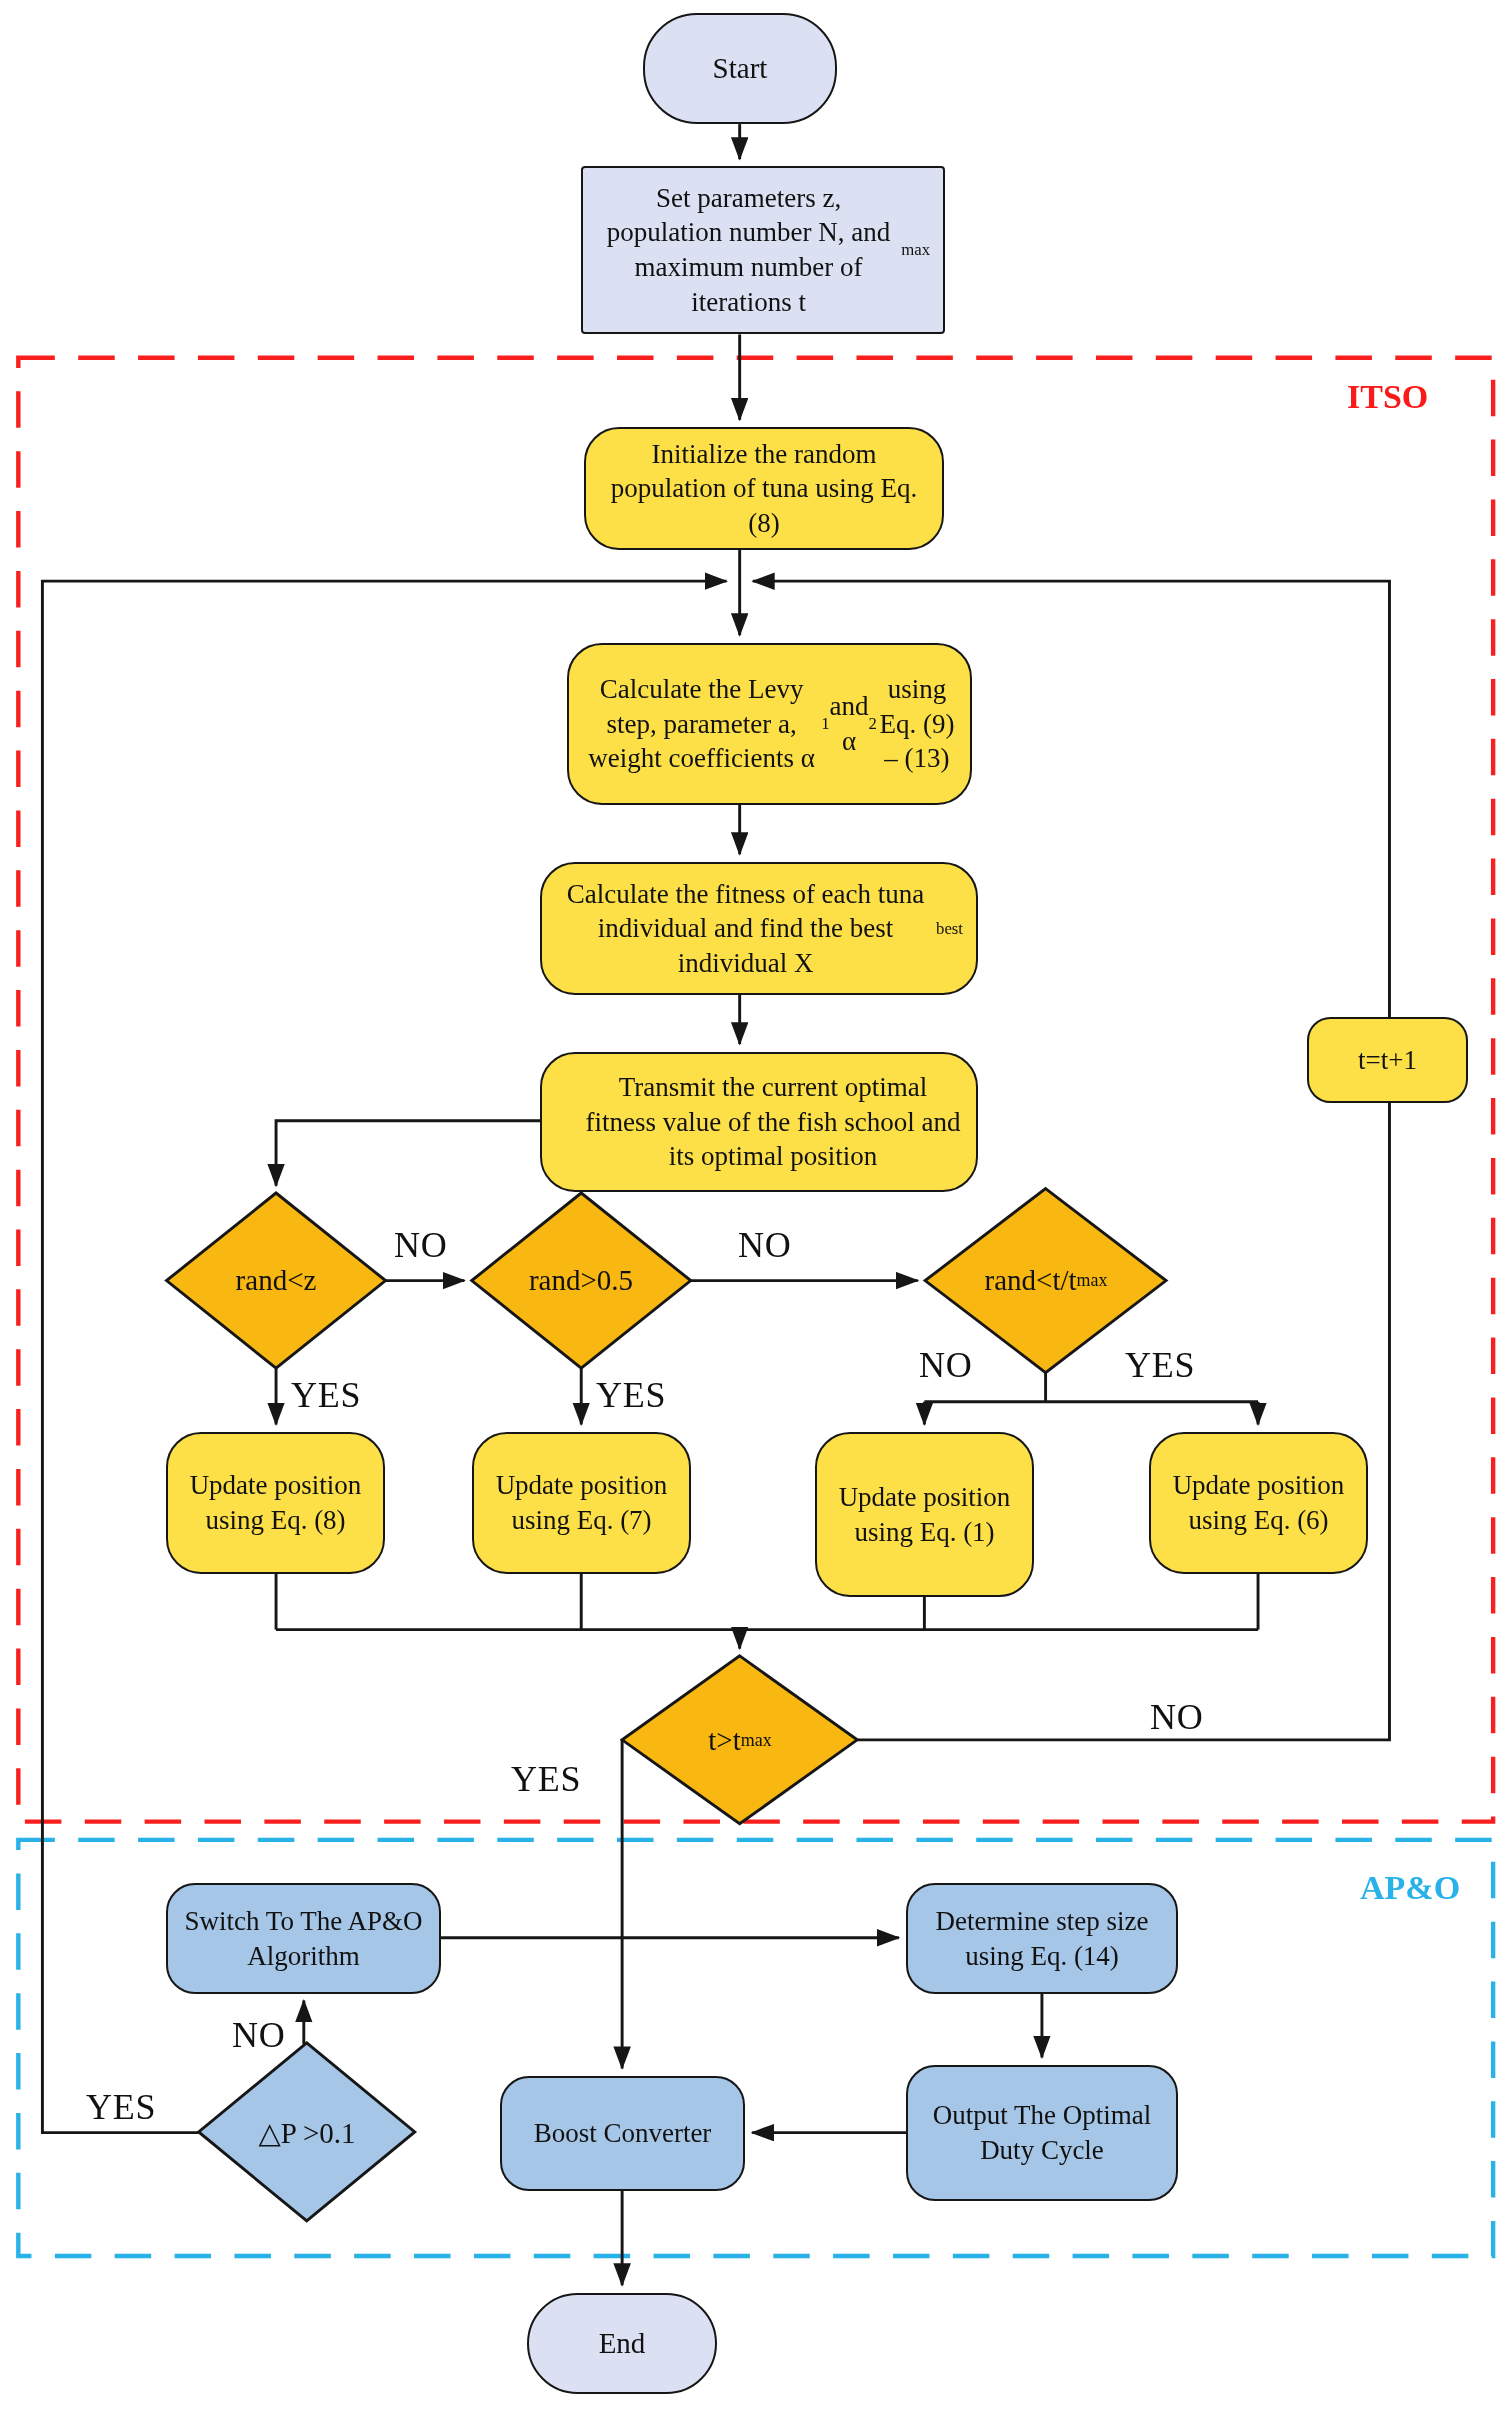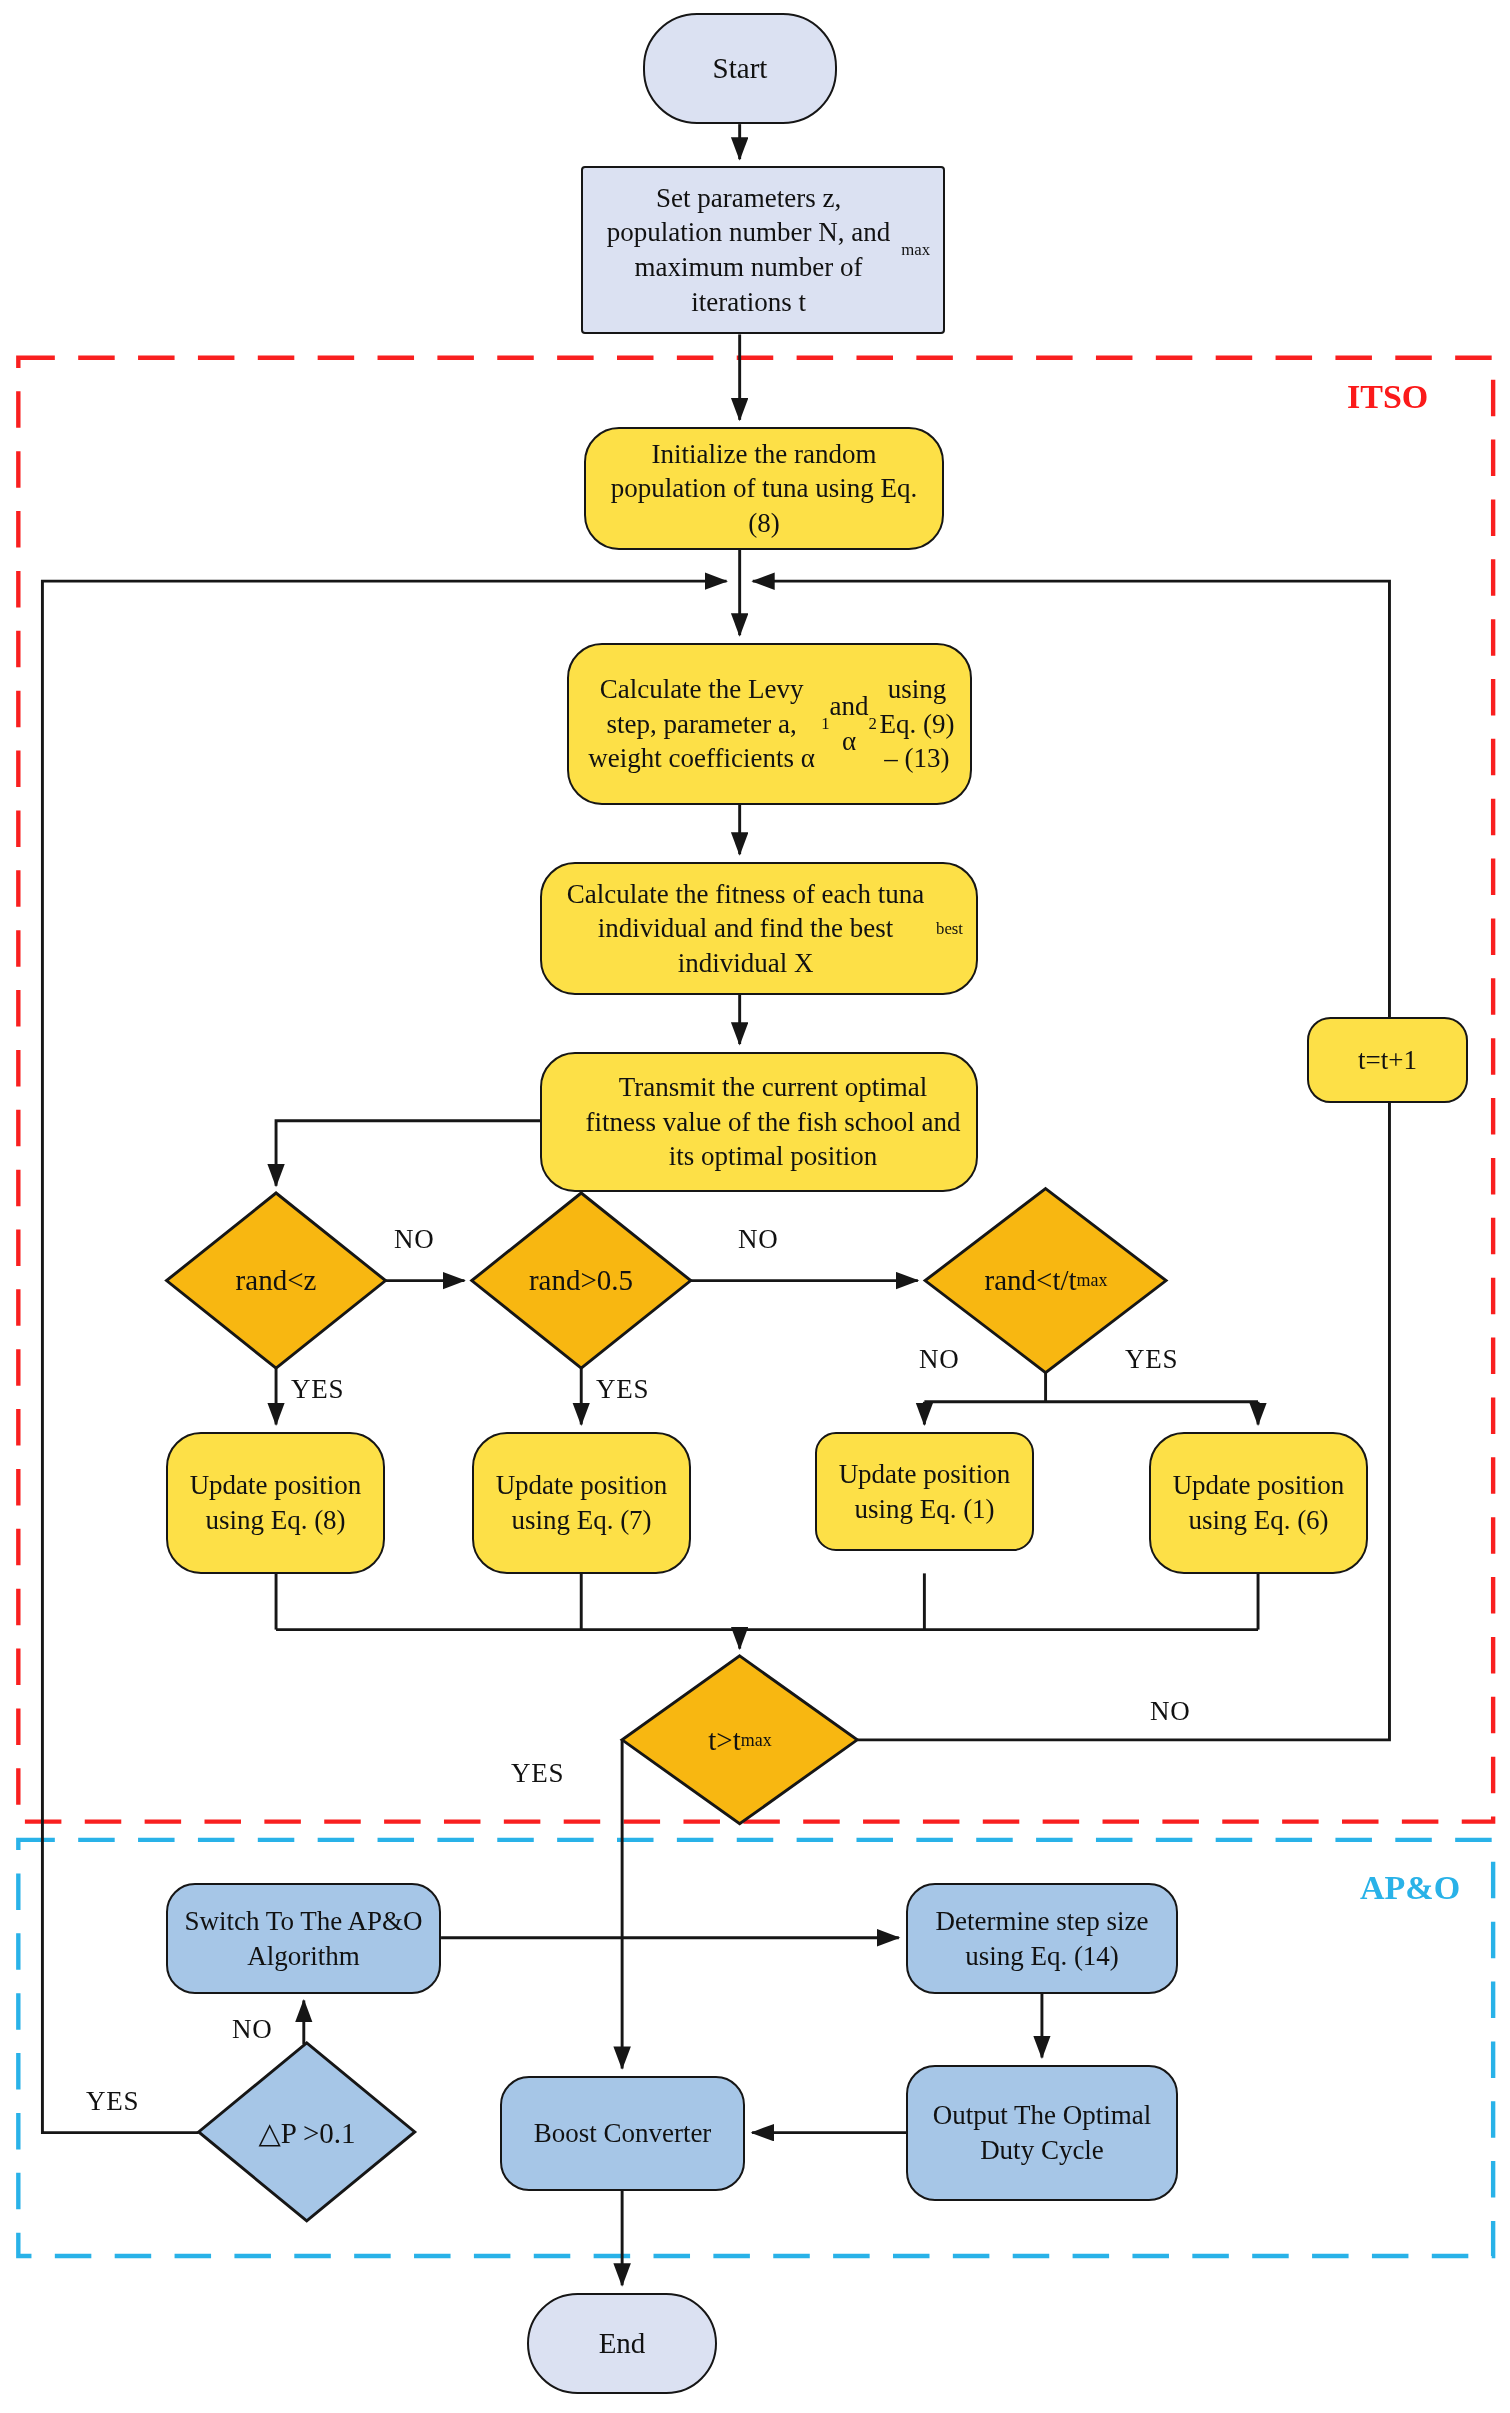--- a/index.html
+++ b/index.html
@@ -25,21 +25,21 @@
   .lav{background:#dbe1f2;border-radius:4px;}
   .orange{background:#fde047;border-radius:35px;}
   .blue{background:#a6c6e7;border-radius:29px;}
   .dtext{
     position:absolute;z-index:4;
     display:flex;align-items:center;justify-content:center;
     text-align:left;font-size:29px;
   }
   .lbl{
     position:absolute;z-index:4;
-    font-size:27px;letter-spacing:0.7px;
+    font-size:36px;letter-spacing:0.7px;
   }
   .region-lbl{
     position:absolute;z-index:4;
     font-size:34px;font-weight:bold;
   }
   #itso-label{color:#fb1a1a;}
   #apo-label{color:#29b2e8;}
   sub{font-size:62%;}
 </style>
 </head>
@@ -115,21 +115,21 @@
   <div class="node orange" style="left:567px;top:643px;width:405px;height:162px;">Calculate the Levy step, parameter a, weight coefficients α<sub>1</sub> and α<sub>2</sub> using Eq. (9) – (13)</div>
 
   <div class="node orange" style="left:540px;top:862px;width:438px;height:133px;">Calculate the fitness of each tuna individual and find the best individual X<sub>best</sub></div>
 
   <div class="node orange" style="left:540px;top:1052px;width:438px;height:140px;padding-left:41px;">Transmit the current optimal fitness value of the fish school and its optimal position</div>
 
   <div class="node orange" style="left:1307px;top:1017px;width:161px;height:86px;border-radius:23.4px;">t=t+1</div>
 
   <div class="node orange" style="left:166px;top:1432px;width:219px;height:142px;">Update position using Eq. (8)</div>
   <div class="node orange" style="left:472px;top:1432px;width:219px;height:142px;">Update position using Eq. (7)</div>
-  <div class="node orange" style="left:815px;top:1432px;width:219px;height:119px;border-radius:21px;">Update position using Eq. (1)</div>
+  <div class="node orange" style="left:815px;top:1432px;width:219px;height:165px;">Update position using Eq. (1)</div>
   <div class="node orange" style="left:1149px;top:1432px;width:219px;height:142px;">Update position using Eq. (6)</div>
 
   <div class="node blue" style="left:166px;top:1883px;width:275px;height:111px;">Switch To The AP&amp;O Algorithm</div>
 
   <div class="node blue" style="left:906px;top:1883px;width:272px;height:111px;">Determine step size using Eq. (14)</div>
 
   <div class="node blue" style="left:500px;top:2076px;width:245px;height:115px;">Boost Converter</div>
 
   <div class="node blue" style="left:906px;top:2065px;width:272px;height:136px;">Output The Optimal Duty Cycle</div>
 

